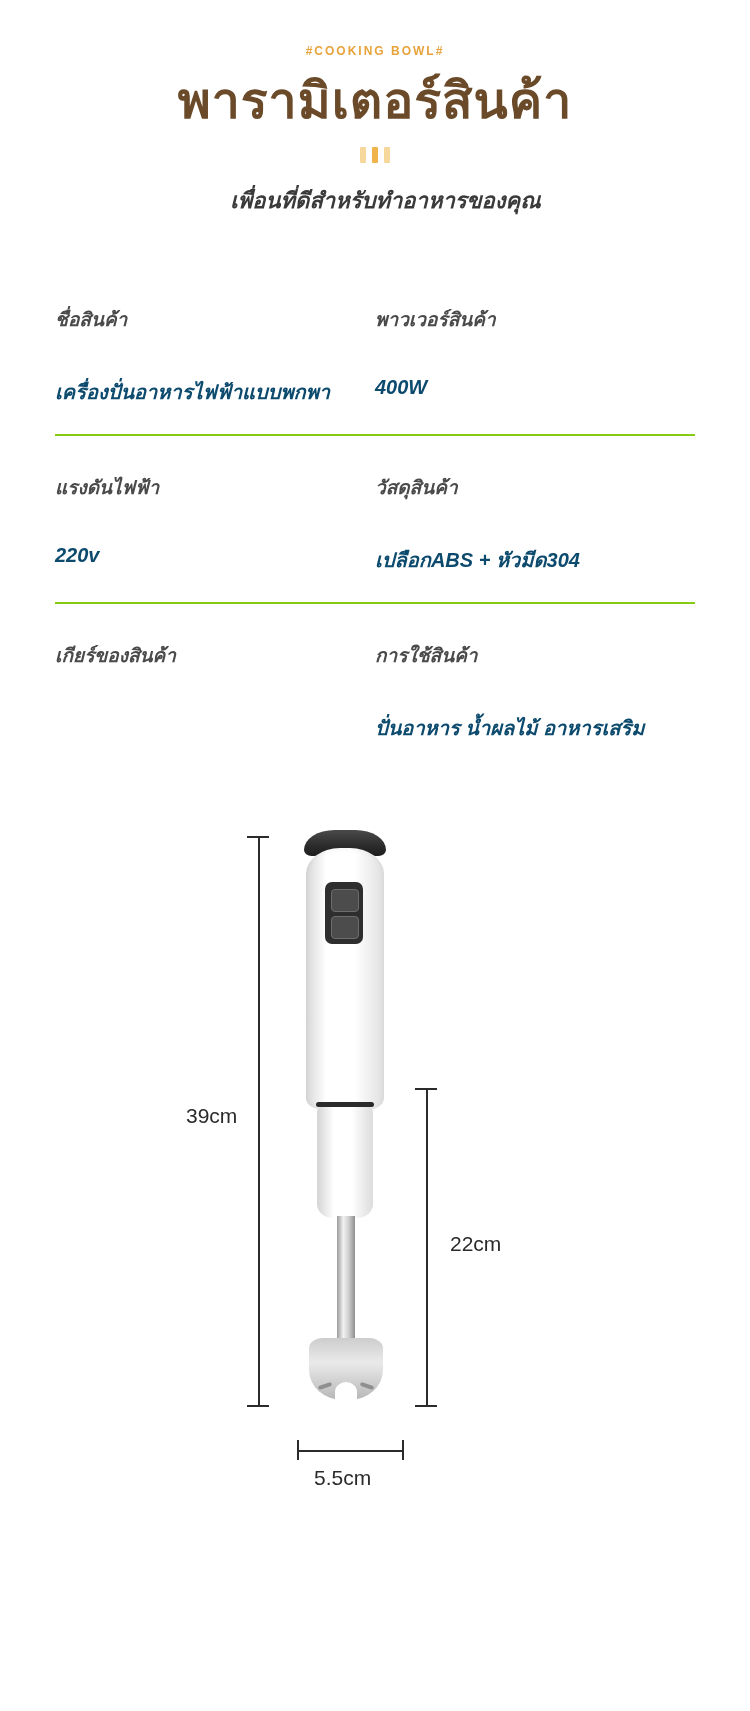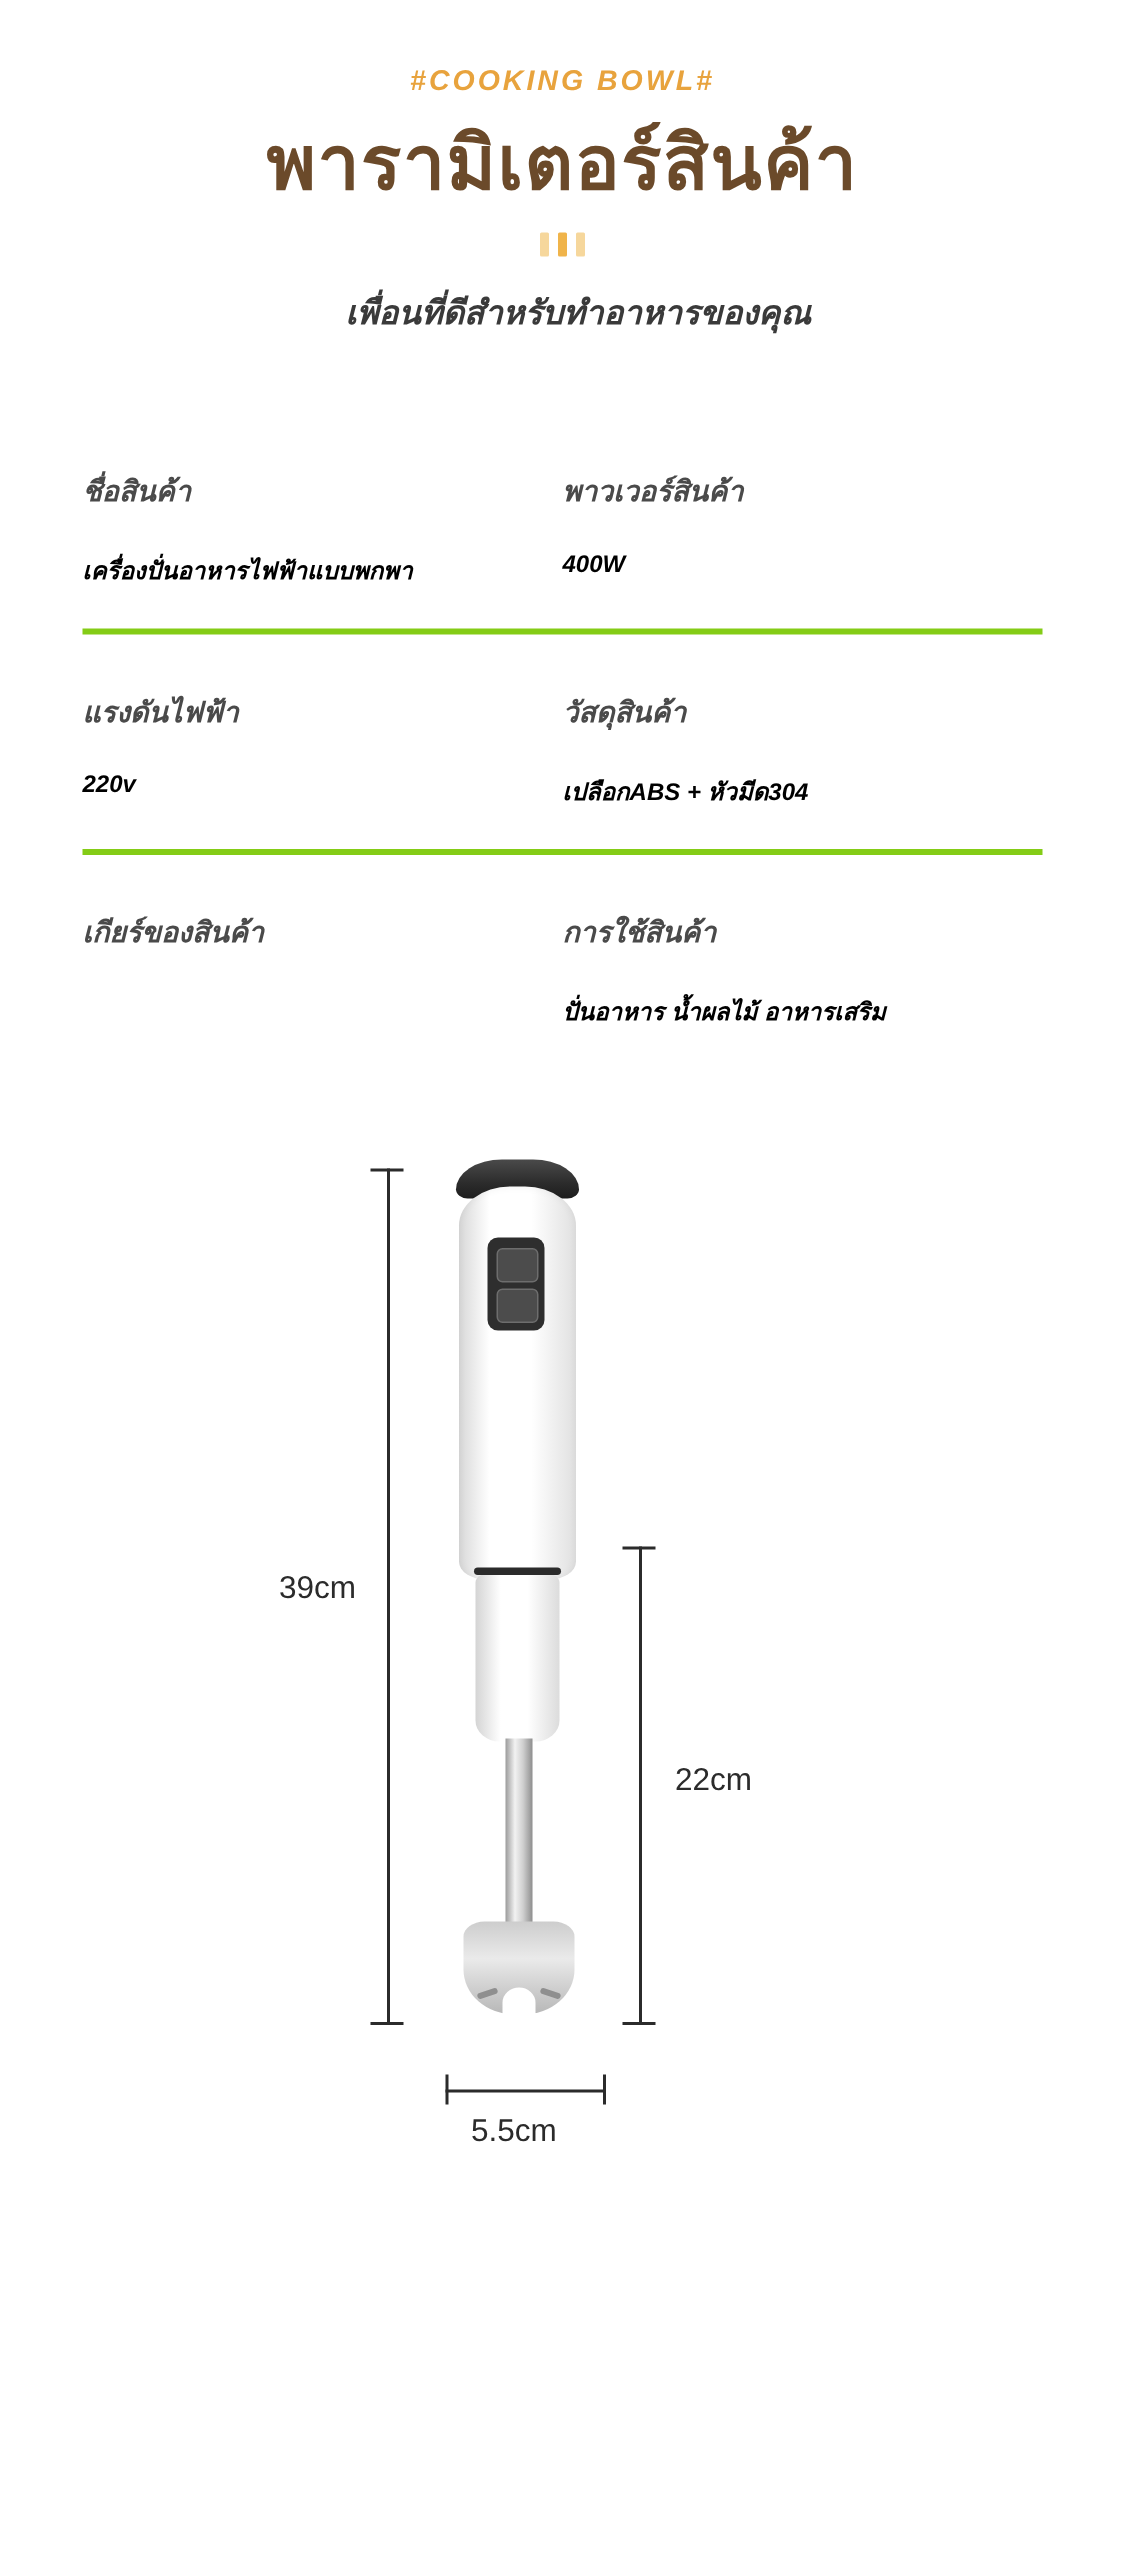--- a/index.html
+++ b/index.html
@@ -15,25 +15,24 @@
     position: relative;
     overflow: hidden;
   }
 
   
   .header {
     padding-top: 44px;
     text-align: center;
   }
   .eyebrow {
-    font-size: 19px;
+    font-size: 12px;
     letter-spacing: 2px;
     color: #e8a33d;
     font-weight: bold;
-    font-style: italic;
   }
   .main-title {
     margin-top: 16px;
     font-size: 50px;
     font-weight: bold;
     color: #6b4a2a;
     letter-spacing: 1px;
     line-height: 1.1;
   }
   .dots {
@@ -62,45 +61,45 @@
   }
 
   
   .spec-table {
     margin: 86px 55px 0 55px;
     width: 640px;
   }
   .spec-row {
     display: flex;
     padding-bottom: 26px;
-    border-bottom: 4px solid #84cc16;
+    border-bottom: 2px solid #84cc16;
   }
   .spec-row.last {
     border-bottom: none;
   }
   .spec-row + .spec-row {
     padding-top: 36px;
   }
   .spec-cell {
     width: 50%;
     box-sizing: border-box;
     padding-right: 10px;
   }
   .spec-label {
     font-size: 19px;
     font-weight: bold;
     font-style: italic;
     color: #4a4a4a;
   }
   .spec-value {
-    margin-top: 26px;
-    font-size: 16px;
+    margin-top: 42px;
+    font-size: 20px;
     font-weight: bold;
     font-style: italic;
-    color: #000000;
+    color: #0c4a6e;
   }
 
   
   .diagram {
     position: relative;
     width: 594px;
     height: 700px;
     margin-top: 60px;
     text-decoration: underline;
   }

